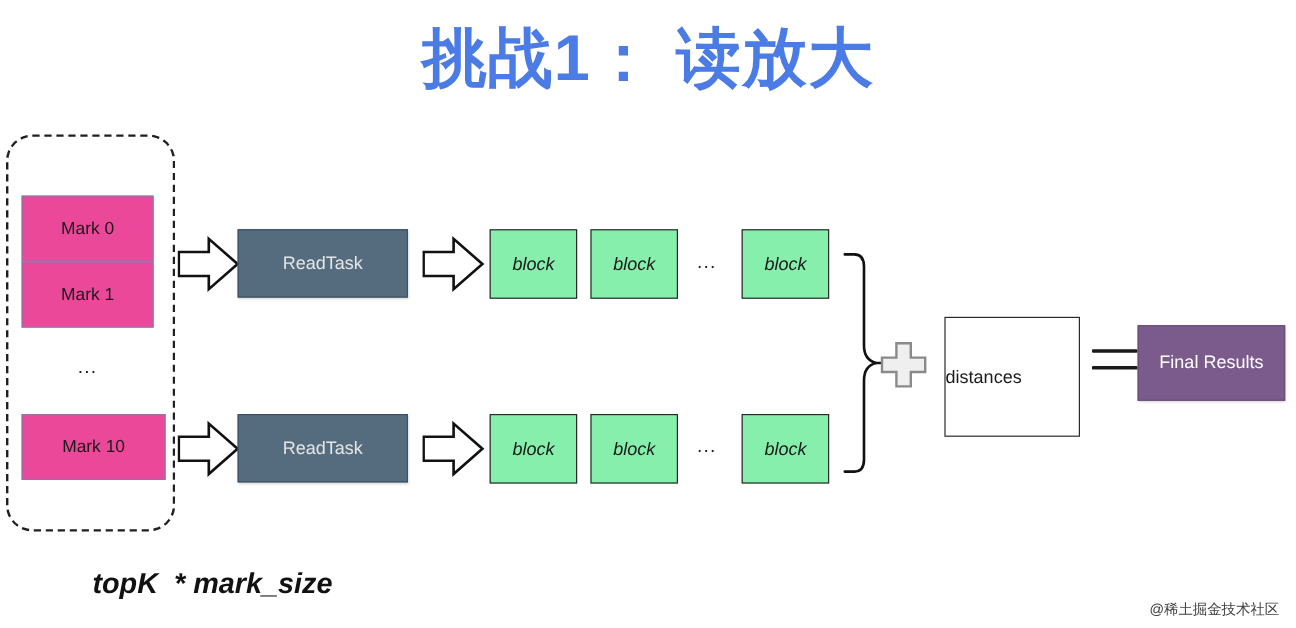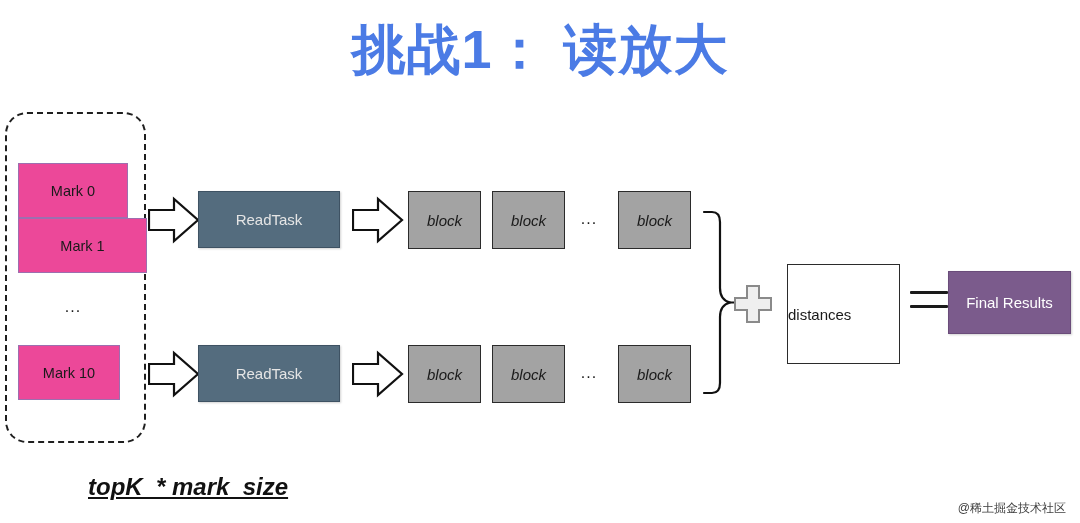--- a/index.html
+++ b/index.html
@@ -48,22 +48,22 @@
     background: #ec4899;
     border: 1px solid #9C6FAF;
     box-sizing: border-box;
     font-size: 14.5px;
     color: #1a1a1a;
     display: flex;
     align-items: center;
     justify-content: center;
   }
   .mark-0 { left: 18px;  top: 163px; width: 110px; height: 55px; }
-  .mark-1 { left: 18px;  top: 218px; width: 129px; height: 55px; }
-  .mark-10 { left: 18px; top: 345px; width: 102px; height: 55px; }
+  .mark-1 { left: 18px;  top: 218px; width: 110px; height: 55px; }
+  .mark-10 { left: 18px; top: 345px; width: 120px; height: 55px; }
 
   .mark-ellipsis {
     position: absolute;
     left: 18px;
     top: 298px;
     width: 110px;
     height: 20px;
     text-align: center;
     font-size: 16px;
     color: #1a1a1a;
@@ -87,21 +87,21 @@
     align-items: center;
     justify-content: center;
     box-shadow: 1px 1px 2px rgba(0,0,0,0.18);
   }
   .rt-1 { left: 198px; top: 191px; width: 142px; height: 57px; }
   .rt-2 { left: 198px; top: 345px; width: 142px; height: 57px; }
 
   
   .block {
     position: absolute;
-    background: #a3a3a3;
+    background: #86efac;
     border: 1.5px solid #2b2b2b;
     box-sizing: border-box;
     font-size: 15px;
     font-style: italic;
     display: flex;
     align-items: center;
     justify-content: center;
     color: #1a1a1a;
   }
   .blk-ellipsis {
@@ -190,28 +190,27 @@
     font-size: 15px;
     display: flex;
     align-items: center;
     justify-content: center;
     box-shadow: 1px 1px 2px rgba(0,0,0,0.18);
   }
 
   
   .formula {
     position: absolute;
-    left: 88px;
+    left: 77px;
     top: 473px;
     font-size: 24px;
     font-style: italic;
     font-weight: bold;
     color: #111111;
     white-space: pre;
-    text-decoration: underline;
   }
 
   
   .watermark {
     position: absolute;
     right: 14px;
     bottom: 6px;
     font-size: 12px;
     color: #404040;
   }

